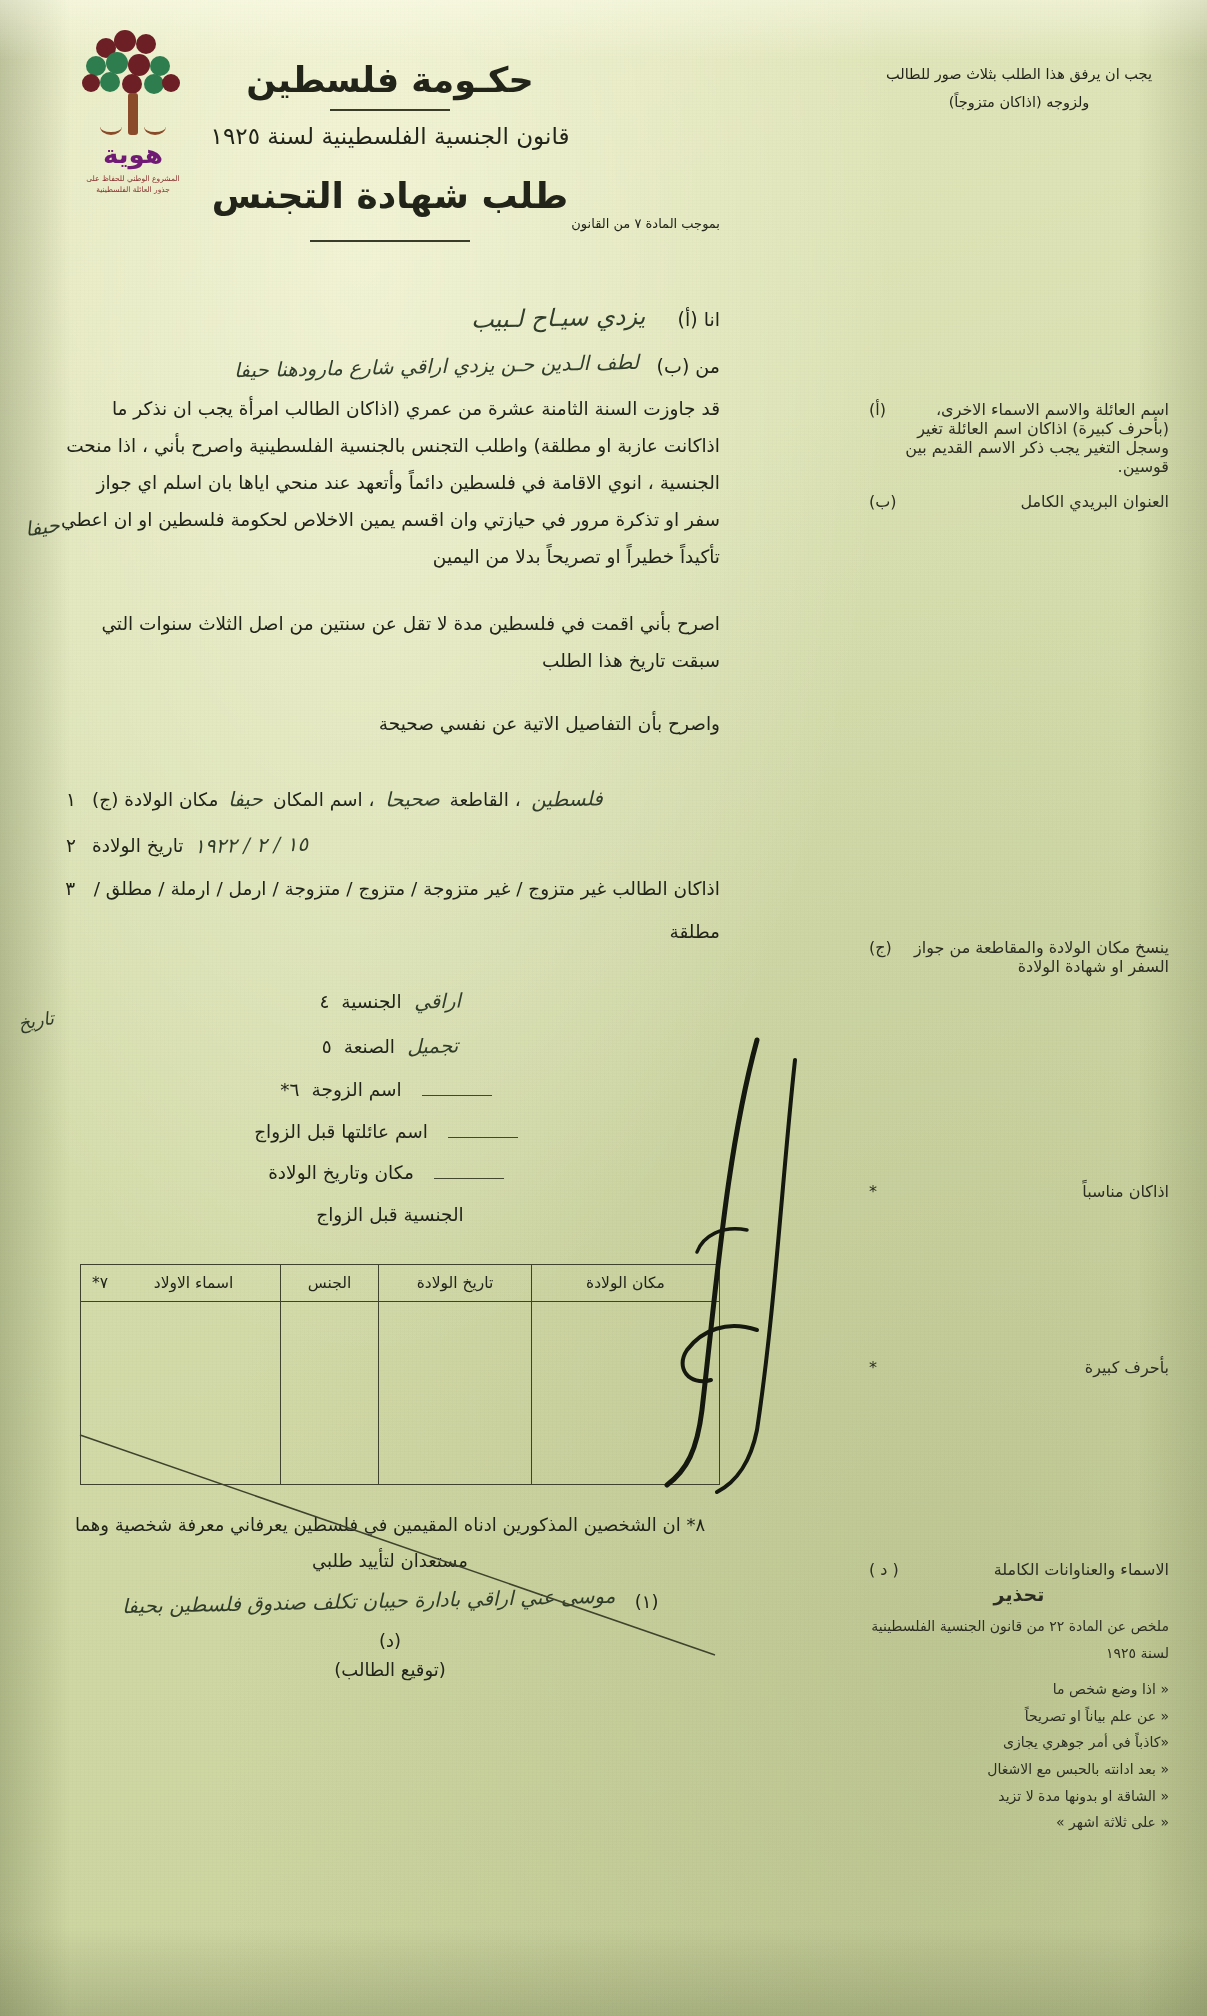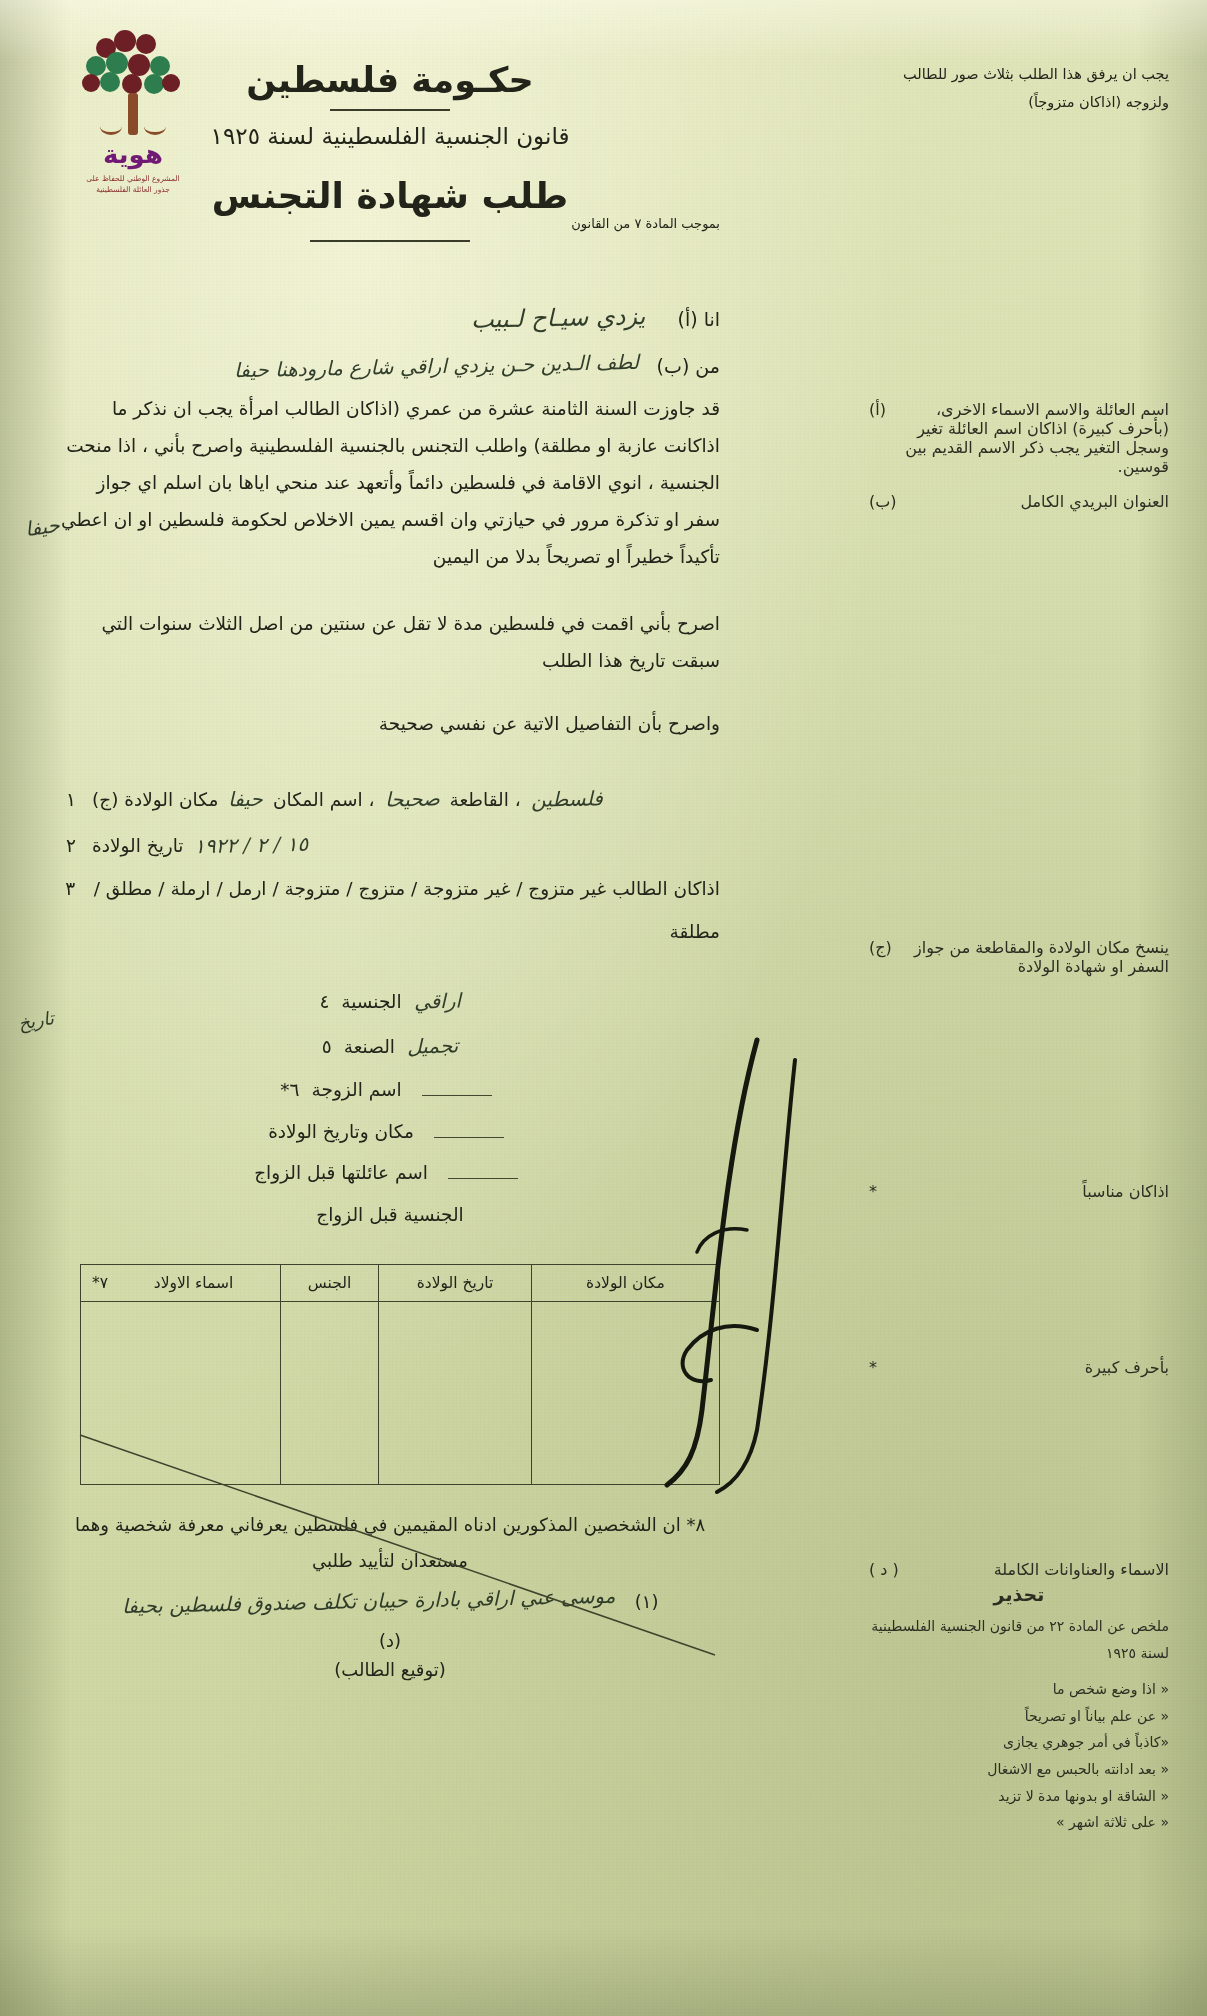--- a/index.html
+++ b/index.html
@@ -107,21 +107,21 @@
   }
   table.kids td.big{height:180px;}
   .diag{position:relative;}
 
   .footer-note{text-align:center;font-size:18px;line-height:2.0;margin-top:22px;}
   .sig{text-align:center;font-size:18px;}
 
   
   #notes{
     position:absolute;right:38px;top:60px;width:300px;
-    text-align:right;font-size:14.5px;line-height:1.95;color:#23241a;
+    text-align:center;font-size:14.5px;line-height:1.95;color:#23241a;
   }
   .note{margin-bottom:16px;display:flex;flex-direction:row-reverse;gap:8px;}
   .note .mark{white-space:nowrap;}
   .note .txt{flex:1;}
   .note-abs{position:absolute;right:0;text-align:right;width:300px;}
   .warn-title{font-size:19px;font-weight:bold;text-align:center;margin:4px 0 8px;}
   .warn-list{font-size:14px;line-height:1.9;text-align:right;}
 
   
   .hw{position:absolute;font-family:"DejaVu Serif", serif;font-style:italic;color:#1e2a1a;opacity:.9;}
@@ -272,25 +272,25 @@
       <span class="num">٥</span>
       <span>الصنعة</span>
       <span class="hand sm">تجميل</span>
     </div>
     <div class="ci-row">
       <span class="num">٦*</span>
       <span>اسم الزوجة</span>
       <span class="dash"></span>
     </div>
     <div class="ci-row">
+      <span>اسم عائلتها قبل الزواج</span>
+      <span class="dash"></span>
+    </div>
+    <div class="ci-row">
       <span>مكان وتاريخ الولادة</span>
-      <span class="dash"></span>
-    </div>
-    <div class="ci-row">
-      <span>اسم عائلتها قبل الزواج</span>
       <span class="dash"></span>
     </div>
     <div class="ci-row">
       <span>الجنسية قبل الزواج</span>
     </div>
   </div>
 
   <table class="kids">
     <thead>
       <tr>

